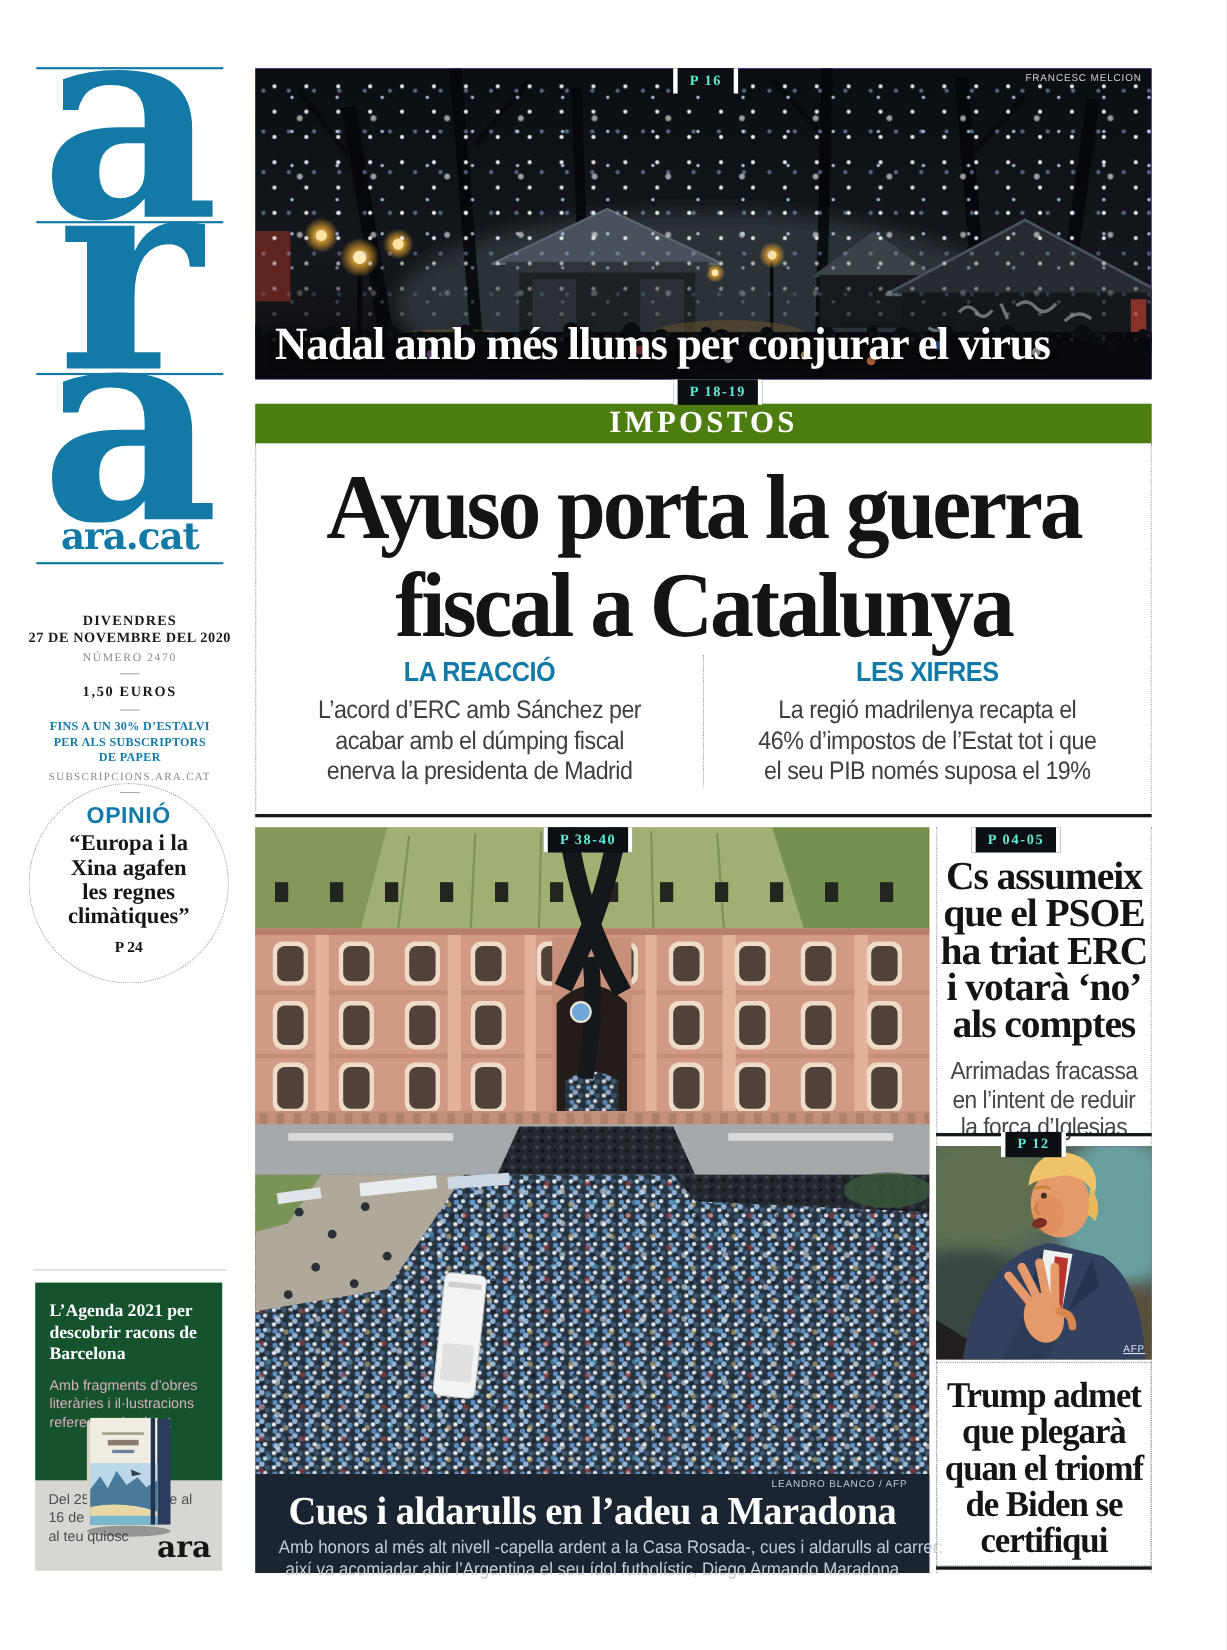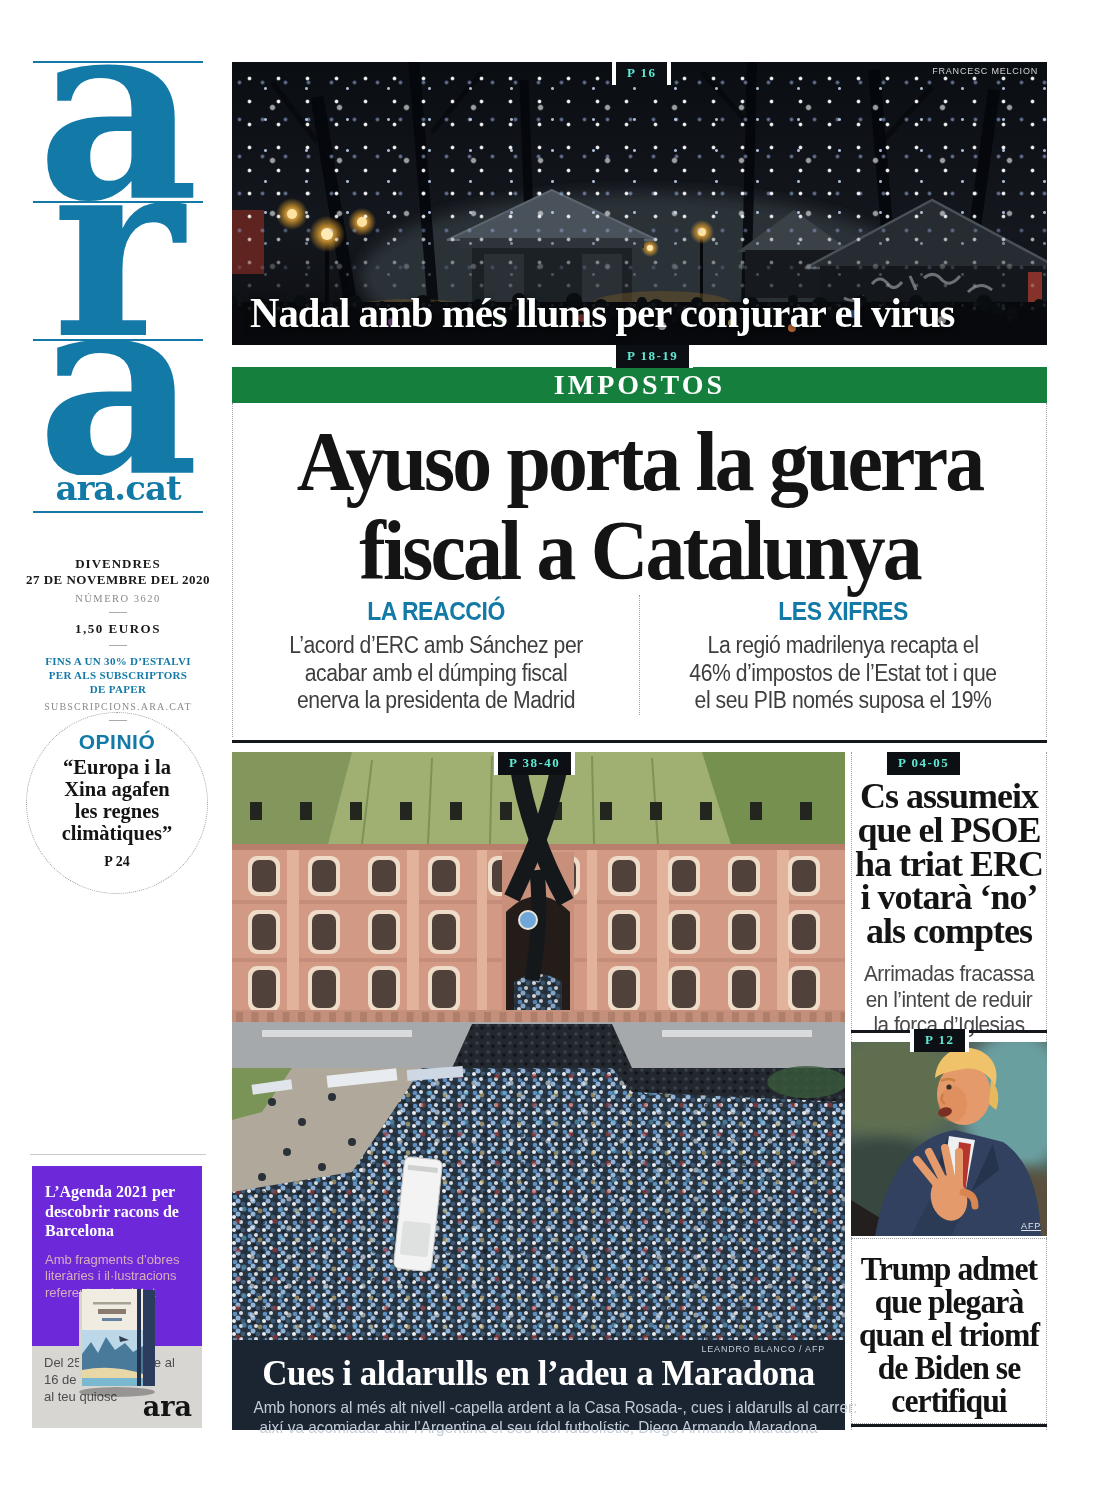--- a/index.html
+++ b/index.html
@@ -29,21 +29,21 @@
   .mast .promo-url{font-size:10px;color:#8a8a8a;letter-spacing:1.2px;margin-top:5px;}
 
   .op-circle{position:absolute;left:26px;top:712px;width:182px;height:182px;border-radius:50%;
              border:1.5px dotted #9a9a9a;text-align:center;box-sizing:border-box;padding-top:17px;}
   .op-kicker{font:900 21px "Liberation Sans",sans-serif;color:#137aa8;letter-spacing:.5px;}
   .op-quote{font:700 20.5px "Liberation Serif",serif;color:#141414;line-height:1.07;margin-top:3px;}
   .op-page{font:700 14px "Liberation Serif",serif;color:#141414;margin-top:9px;}
 
   .ad-rule{position:absolute;left:30px;top:1154px;width:176px;border-top:1px solid #cccccc;}
   .ad-box{position:absolute;left:32px;top:1166px;width:170px;height:262px;}
-  .ad-top{position:absolute;inset:0 0 82px 0;background:#6d28d9;padding:16px 13px;box-sizing:border-box;}
+  .ad-top{position:absolute;inset:0 0 82px 0;background:#14532d;padding:16px 13px;box-sizing:border-box;}
   .ad-title{font:700 16px "Liberation Serif",serif;color:#ffffff;line-height:1.22;}
   .ad-sub{font:13px/1.3 "Liberation Sans",sans-serif;color:#d9aebd;margin-top:11px;}
   .ad-bottom{position:absolute;left:0;right:0;bottom:0;height:82px;background:#d7d6d3;}
   .ad-dates{position:absolute;left:12px;top:9px;font:13px/1.3 "Liberation Sans",sans-serif;color:#4d4d4d;}
   .ad-brand{position:absolute;right:10px;bottom:6px;font:700 27px "DejaVu Serif",serif;color:#141414;}
   .ad-book{position:absolute;left:35px;top:116px;z-index:3;}
 
   
   .top-photo{position:absolute;left:232px;top:62px;width:815px;height:283px;overflow:hidden;background:#6d28d9;}
   .lights{position:absolute;inset:0;
@@ -57,21 +57,21 @@
     -webkit-mask-image:linear-gradient(#fff 52%,rgba(255,255,255,.3) 76%,transparent 93%);
     mask-image:linear-gradient(#fff 52%,rgba(255,255,255,.3) 76%,transparent 93%);}
   .photo-credit{position:absolute;top:4px;right:9px;font:9px "Liberation Sans",sans-serif;
                 color:rgba(255,255,255,.8);letter-spacing:.8px;z-index:5;}
   .nadal-head{position:absolute;left:18px;bottom:8px;width:780px;
               font:700 42px "Liberation Serif",serif;color:#fff;letter-spacing:-1px;
               transform:scaleX(.97);transform-origin:left;white-space:nowrap;
               text-shadow:0 2px 8px rgba(0,0,0,.75);z-index:4;}
 
   
-  .kicker-bar{position:absolute;left:232px;top:367px;width:815px;height:36px;background:#15803d;
+  .kicker-bar{position:absolute;left:232px;top:367px;width:815px;height:36px;background:#4d7c0f;
               display:flex;align-items:center;justify-content:center;}
   .kicker-bar span{font:700 28px "Liberation Serif",serif;color:#fff;letter-spacing:3px;}
   .lead-block{position:absolute;left:232px;top:403px;width:815px;height:334px;box-sizing:border-box;}
   .lead-head{margin:12px 0 0 0;text-align:center;font:700 84px/1.06 "Liberation Serif",serif;
              color:#141414;letter-spacing:-3px;transform:scaleX(.95);transform-origin:center;}
   .lead-head span{display:block;}
   .lead-cols{display:flex;margin-top:0;}
   .lead-col{flex:1;text-align:center;padding:2px 10px 0;}
   .lead-col + .lead-col{border-left:1.5px dotted #979da3;}
   .col-label{font:700 25px "Liberation Sans",sans-serif;color:#137aa8;letter-spacing:-.5px;
@@ -119,21 +119,21 @@
     <text x="88" y="280" text-anchor="middle" font-family="DejaVu Serif, serif" font-weight="bold" font-size="250" fill="#137aa8">r</text>
     <rect x="3" y="284" width="170" height="2" fill="#137aa8"></rect>
     <text x="88" y="417" text-anchor="middle" font-family="DejaVu Serif, serif" font-weight="bold" font-size="250" fill="#137aa8">a</text>
   </svg>
   <div class="logo-site">ara.cat</div>
   <div class="logo-underline"></div>
 
   <div class="mast">
     <div class="day">DIVENDRES</div>
     <div class="date">27 DE NOVEMBRE DEL 2020</div>
-    <div class="issue">NÚMERO 3620</div>
+    <div class="issue">NÚMERO 2470</div>
     <div class="sep"></div>
     <div class="price">1,50 EUROS</div>
     <div class="sep"></div>
     <div class="promo">
       <div>FINS A UN 30% D’ESTALVI</div>
       <div>PER ALS SUBSCRIPTORS</div>
       <div>DE PAPER</div>
     </div>
     <div class="promo-url">SUBSCRIPCIONS.ARA.CAT</div>
     <div class="sep"></div>

